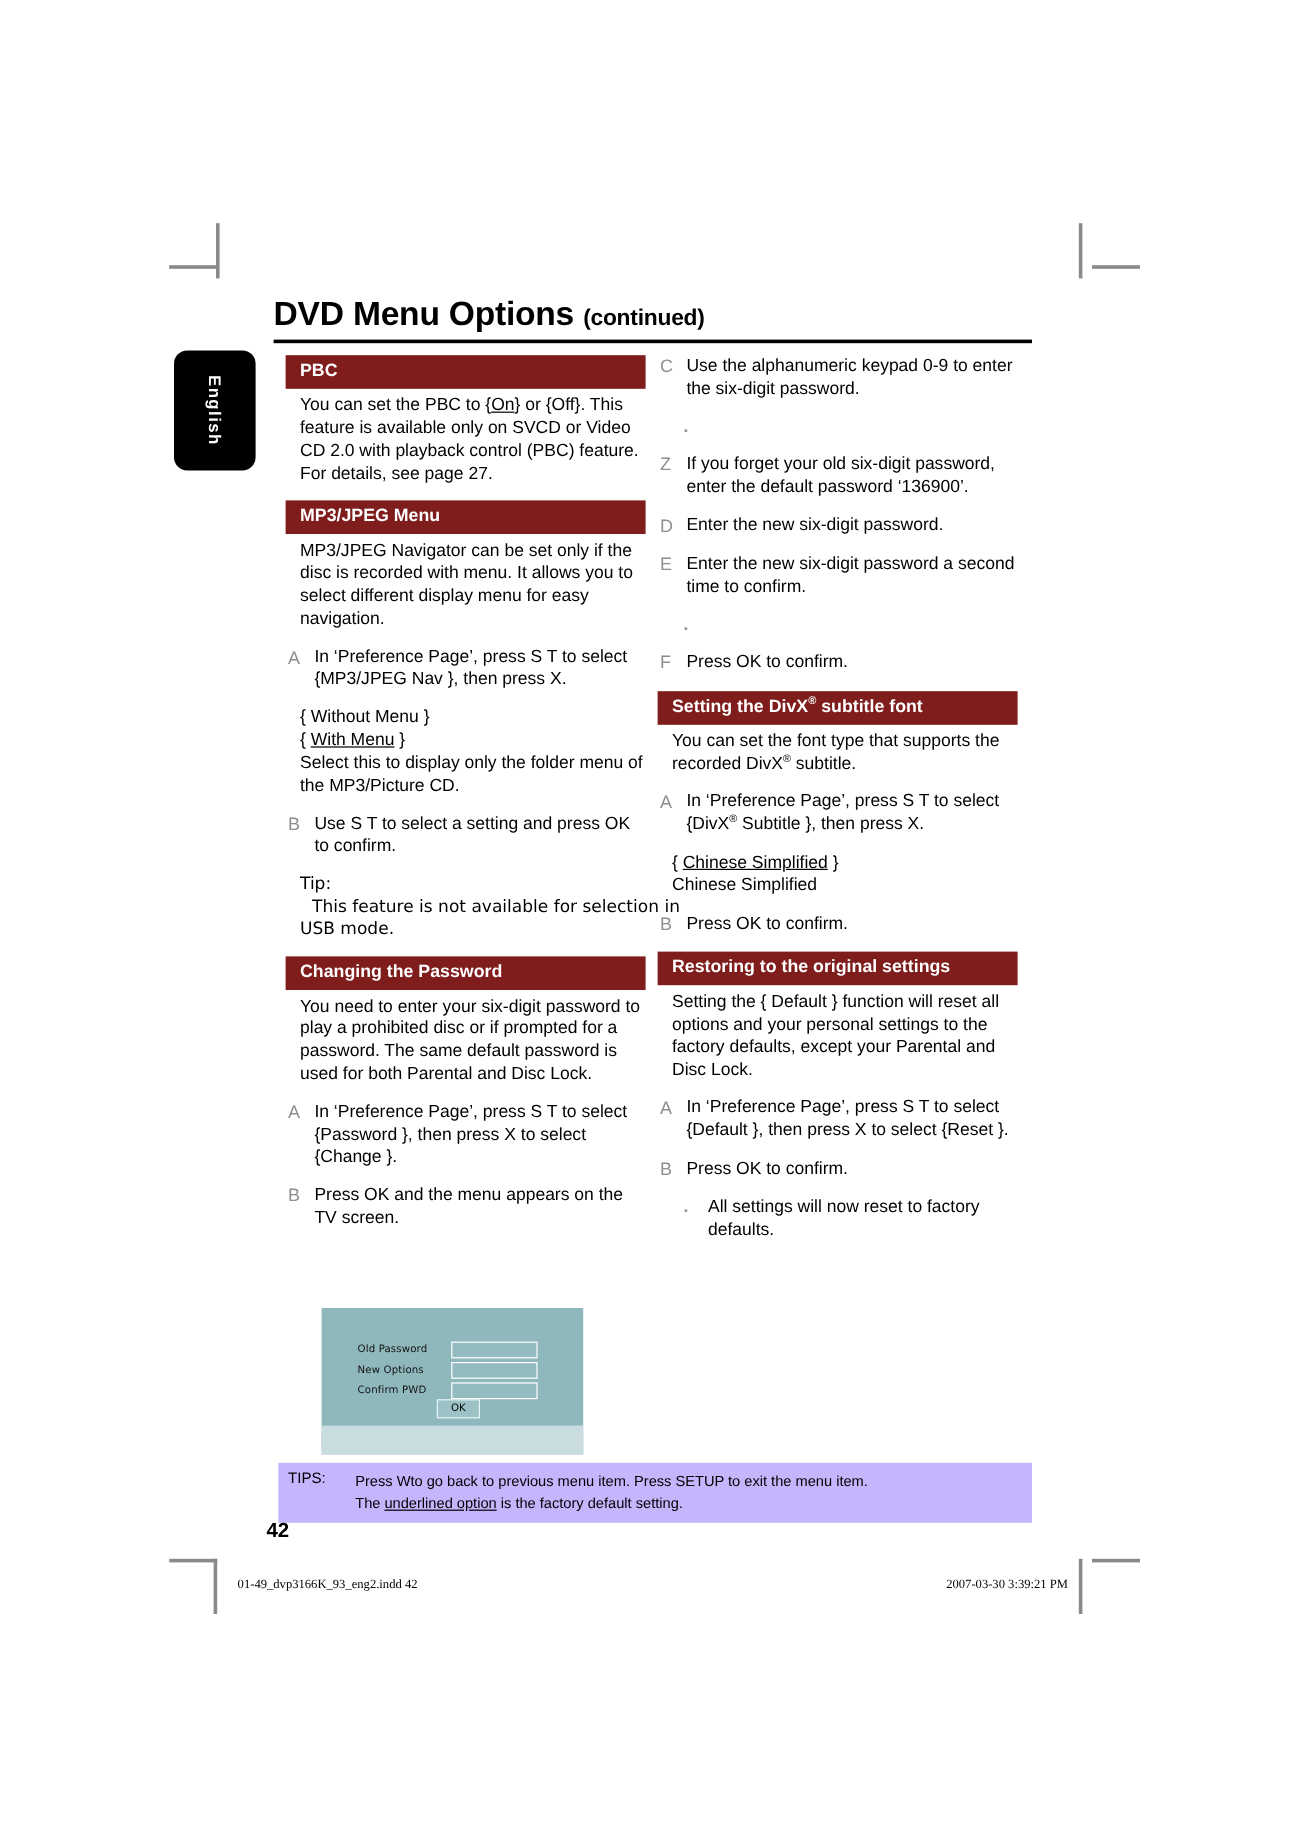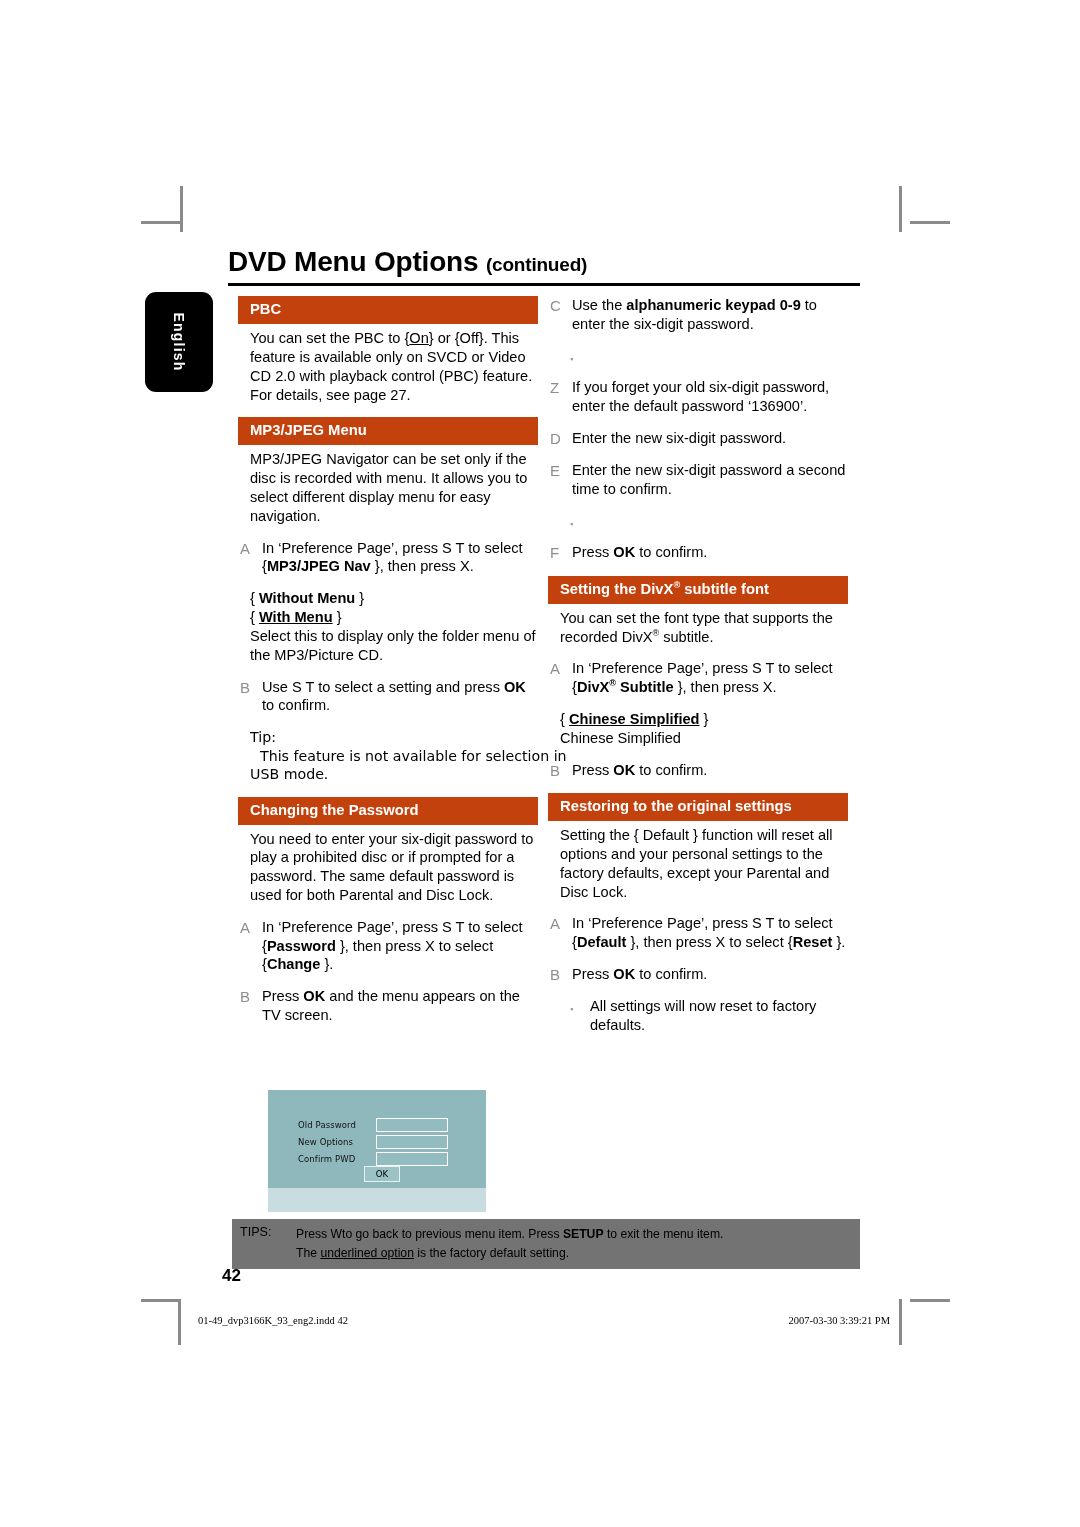--- a/index.html
+++ b/index.html
@@ -38,21 +38,21 @@
     color:#fff;font-size:14px;font-weight:bold;letter-spacing:1.2px;
     display:flex;align-items:center;justify-content:center;
   }
 
   
   .col{position:absolute;top:296px;width:300px;font-size:14.6px;line-height:1.29;}
   .col-left{left:238px;}
   .col-right{left:548px;}
 
   .sec-head{
-    background:#c2410c;color:#fff;font-weight:bold;font-size:14.8px;
+    background:#7f1d1d;color:#fff;font-weight:bold;font-size:14.8px;
     padding:4px 0 5px 12px;margin-bottom:5px;
   }
   .col-right .sec-head{position:relative;z-index:3;}
 
   .body-ind{padding-left:12px;}
   p{margin:0 0 13px 0;}
   p.tight{margin-bottom:0;}
 
   
   .step{display:flex;margin:0 0 13px 0;}
@@ -62,21 +62,21 @@
   }
   .step-body{flex:1;}
 
   
   .bullet{display:flex;margin:0 0 13px 0;padding-left:22px;}
   .bullet-dot{
     width:20px;flex:0 0 20px;color:#9a9a9a;font-size:9px;padding-top:7px;
   }
   .bullet-body{flex:1;}
 
-  b{font-weight:bold;}
+  b{font-weight:normal;}
   .u{text-decoration:underline;}
   sup{font-size:0.62em;vertical-align:super;line-height:0;}
 
   
   .tipblock{
     font-family:"DejaVu Sans", sans-serif;
     font-size:14.2px;line-height:1.3;
     padding-left:12px;width:320px;margin:0 0 13px 0;
   }
   .tipblock .ind{padding-left:10px;}
@@ -100,21 +100,21 @@
   .shot-ok{
     position:absolute;left:96px;top:76px;width:34px;height:14px;
     border:1px solid #e6f2f3;background:#9cc2c6;
     font-size:8.5px;font-family:"DejaVu Sans",sans-serif;
     display:flex;align-items:center;justify-content:center;color:#000;
   }
 
   
   .tips{
     position:absolute;left:232px;top:1219px;width:628px;height:44px;
-    background:#737373;display:flex;padding:6px 0 0 0;
+    background:#c4b5fd;display:flex;padding:6px 0 0 0;
   }
   .tips-lbl{width:56px;flex:0 0 56px;font-size:12.6px;padding-left:8px;}
   .tips-body{flex:1;font-size:12.2px;line-height:1.55;}
 
   
   .pageno{position:absolute;left:222px;top:1266px;font-size:17px;font-weight:bold;}
 
   
   .foot-rule{position:absolute;left:178px;top:1299px;width:3px;height:46px;background:#8a8a8a;}
   .foot-rule2{position:absolute;left:899px;top:1299px;width:3px;height:46px;background:#8a8a8a;}

